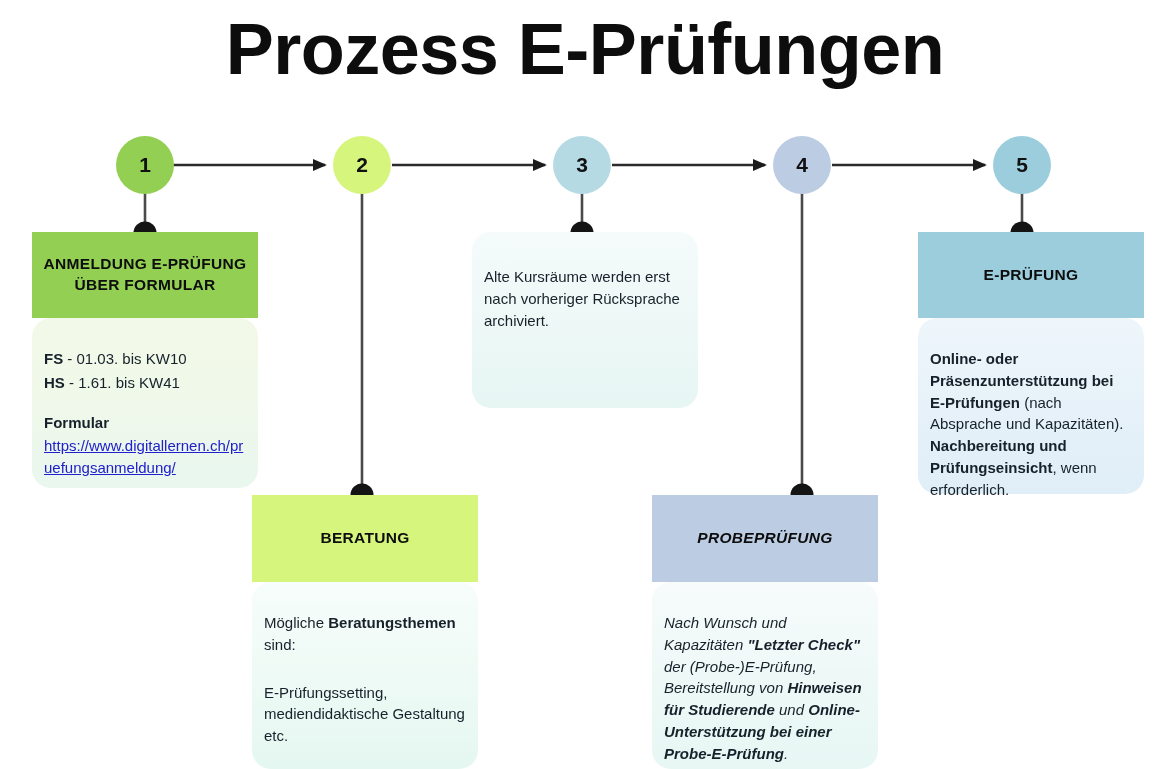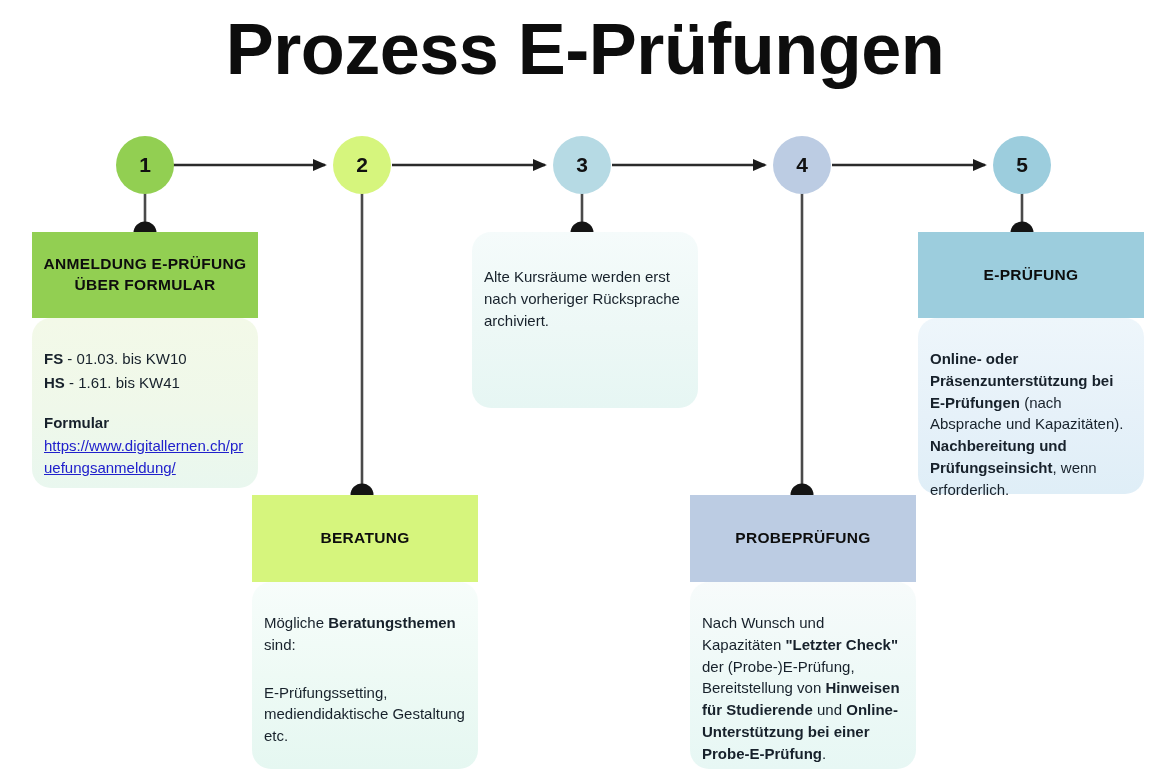--- a/index.html
+++ b/index.html
@@ -209,21 +209,21 @@
       <p style="margin-top:26px;">E-Prüfungssetting, mediendidaktische Gestaltung etc.</p>
     </div>
   </div>
 
   <div class="card" style="left:472px; top:232px;">
     <div class="card-body body-blue1" style="height:176px;">
       <p style="margin-top:4px;">Alte Kursräume werden erst nach vorheriger Rücksprache archiviert.</p>
     </div>
   </div>
 
-  <div class="card" style="left:690px; top:495px;">
+  <div class="card" style="left:652px; top:495px;font-style:italic;">
     <div class="card-header hdr-peri" style="height:87px;">PROBEPRÜFUNG</div>
     <div class="card-body body-peri" style="height:187px;">
       <p>
         <span>Nach Wunsch  und Kapazitäten </span><b>"Letzter Check"</b><span> der (Probe-)E-Prüfung, Bereitstellung von </span><b>Hinweisen für Studierende</b><span> und </span><b>Online-Unterstützung bei einer Probe-E-Prüfung</b><span>.</span>
       </p>
     </div>
   </div>
 
   <div class="card" style="left:918px; top:232px;">
     <div class="card-header hdr-blue2" style="height:86px;">E-PRÜFUNG</div>

